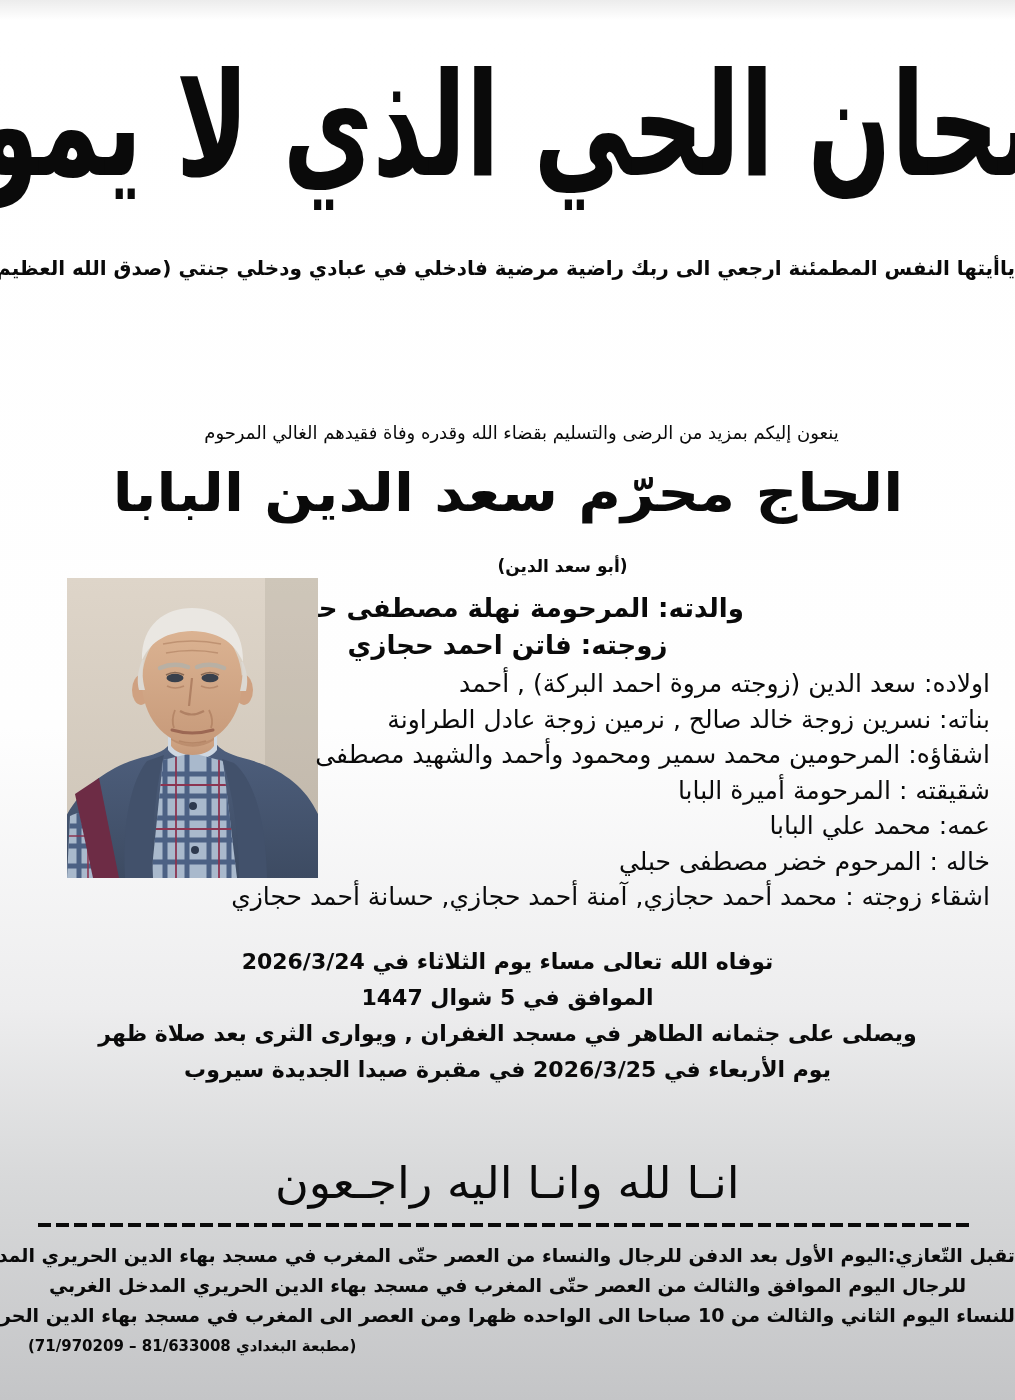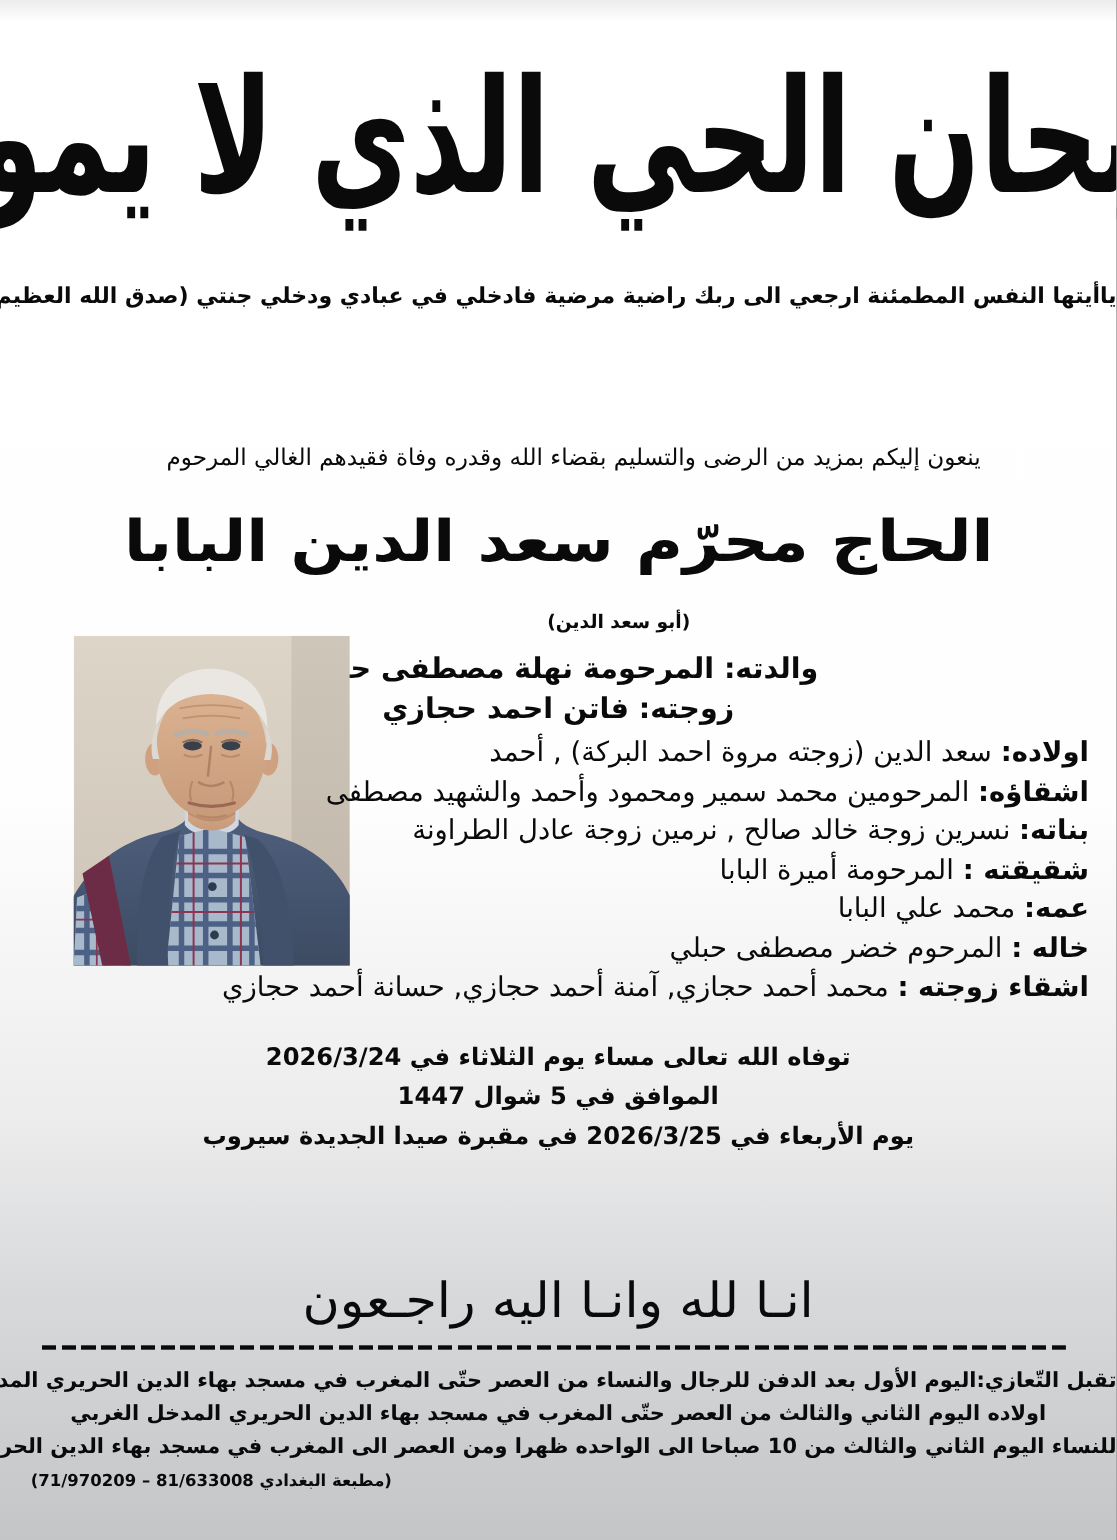--- a/index.html
+++ b/index.html
@@ -20,31 +20,31 @@
   .callig-inner{
     display:inline-block;
     font-size:96px;font-weight:bold;line-height:1;
     transform:scaleY(1.5) scaleX(1.02);
     transform-origin:center;
     white-space:nowrap;
   }
   .verse{top:256px;font-size:20px;font-weight:bold;white-space:nowrap;}
   .families{top:290px;font-size:54px;font-weight:bold;line-height:1.5;}
   .families .stretch{display:inline-block;transform:scaleX(1.08);transform-origin:center;white-space:nowrap;}
-  .announce{top:404px;font-size:21px;white-space:nowrap;padding-left:28px;}
+  .announce{top:422px;font-size:18px;white-space:nowrap;padding-left:28px;}
   .deceased-name{top:453px;font-size:52px;font-weight:bold;line-height:1.55;}
   .deceased-name .stretch{display:inline-block;transform:scaleX(1.12);transform-origin:center;white-space:nowrap;}
   .kunya{top:556px;right:0;left:110px;font-size:17px;font-weight:bold;}
   .cent-rel{top:590px;font-size:26px;font-weight:bold;line-height:37px;}
   .cent-rel .lbl{margin-left:9px;text-align:right;}
 
   .photo{position:absolute;left:67px;top:578px;width:251px;height:300px;display:block;}
 
   .rel-right{top:666px;right:25px;left:25px;text-align:right;font-size:25px;line-height:35.5px;}
-  .rel-right .lbl{font-weight:bold;margin-left:8px;}
+  .rel-right .lbl{font-weight:normal;margin-left:8px;}
   .rel-right .rline{white-space:nowrap;}
 
   .death{top:944px;font-size:22px;font-weight:bold;line-height:36px;}
   .death div{white-space:nowrap;}
 
   .istirjaa{top:1152px;font-size:44px;line-height:1.4;}
   .istirjaa .stretch{display:inline-block;transform:scaleX(1.05);transform-origin:center;white-space:nowrap;}
 
   .divider{
     top:1223px;left:36px;right:46px;height:4px;
@@ -158,41 +158,42 @@
     <path d="M125,100 L122,128 M113,133 Q124,140 137,133" stroke="#b08164" stroke-width="2.2" fill="none"></path>
 
     <path d="M108,132 Q104,142 107,150 M142,132 Q147,142 144,150" stroke="rgba(160,110,80,0.5)" stroke-width="1.8" fill="none"></path>
 
     <path d="M105,152 Q125,158 146,152" stroke="#9c6753" stroke-width="3" fill="none" stroke-linecap="round"></path>
     <path d="M112,163 Q125,167 139,163" stroke="rgba(160,110,80,0.45)" stroke-width="1.6" fill="none"></path>
   </svg>
 
   <div class="rel-right abs">
     <div class="rline"><span class="lbl">اولاده:</span><span>سعد الدين (زوجته مروة احمد البركة) , أحمد</span></div>
+    <div class="rline"><span class="lbl">بناته:</span><span>نسرين زوجة خالد صالح , نرمين زوجة عادل الطراونة</span></div>
     <div class="rline"><span class="lbl">اشقاؤه:</span><span>المرحومين محمد سمير ومحمود وأحمد والشهيد مصطفى</span></div>
-    <div class="rline"><span class="lbl">بناته:</span><span>نسرين زوجة خالد صالح , نرمين زوجة عادل الطراونة</span></div>
     <div class="rline"><span class="lbl">شقيقته :</span><span>المرحومة أميرة البابا</span></div>
     <div class="rline"><span class="lbl">عمه:</span><span>محمد علي البابا</span></div>
     <div class="rline"><span class="lbl">خاله :</span><span>المرحوم خضر مصطفى حبلي</span></div>
     <div class="rline"><span class="lbl">اشقاء زوجته :</span><span>محمد أحمد حجازي, آمنة أحمد حجازي, حسانة أحمد حجازي</span></div>
   </div>
 
   <div class="death abs c">
     <div>توفاه الله تعالى مساء يوم الثلاثاء في 2026/3/24</div>
     <div>الموافق في 5 شوال 1447</div>
+    <div>ويصلى على جثمانه الطاهر في مسجد الغفران , ويوارى الثرى بعد صلاة ظهر</div>
     <div>يوم الأربعاء في 2026/3/25 في مقبرة صيدا الجديدة سيروب</div>
   </div>
 
   <div class="istirjaa abs c">
     <span class="stretch">انـا لله وانـا اليه راجـعون</span>
   </div>
 
   <div class="divider" style="position:absolute;"></div>
 
   <div class="condol abs c">
     <div>تقبل التّعازي:اليوم الأول بعد الدفن للرجال والنساء من العصر حتّى المغرب في مسجد بهاء الدين الحريري المدخل الغربي</div>
-    <div>اولاده اليوم الثاني والثالث من العصر حتّى المغرب في مسجد بهاء الدين الحريري المدخل الغربي</div>
+    <div>للرجال اليوم الموافق والثالث من العصر حتّى المغرب في مسجد بهاء الدين الحريري المدخل الغربي</div>
     <div>للنساء اليوم الثاني والثالث من 10 صباحا الى الواحده ظهرا ومن العصر الى المغرب في مسجد بهاء الدين الحريري المدخل الغربي</div>
   </div>
 
   <div class="printer">(مطبعة البغدادي 81/633008 – 71/970209)</div>
 
 </div>
 
 </body></html>

